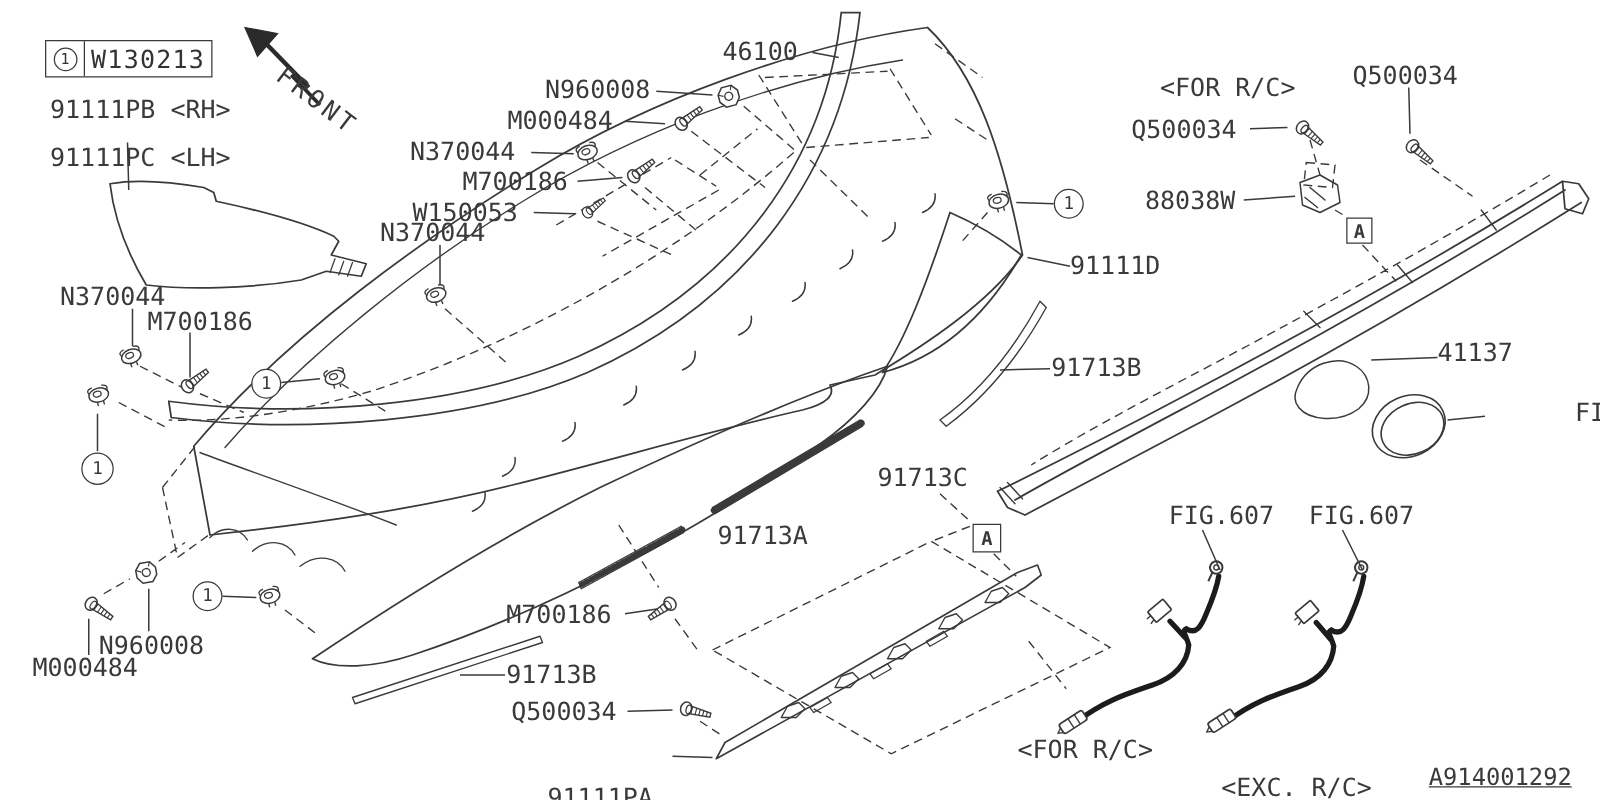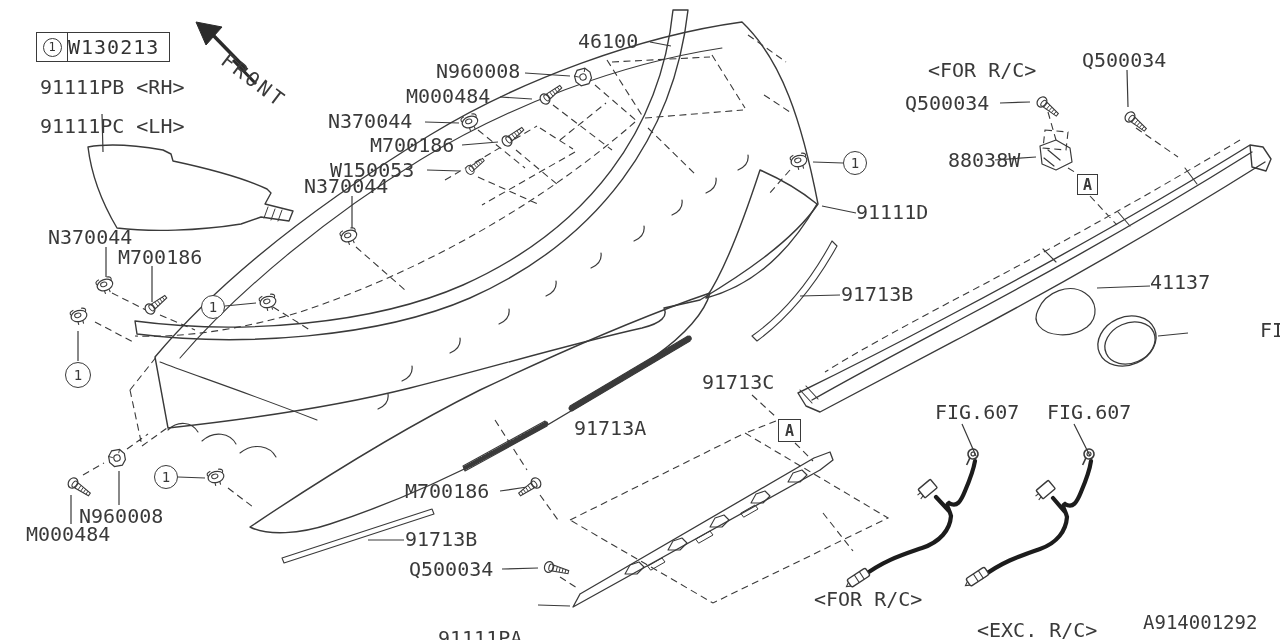--- a/index.html
+++ b/index.html
@@ -1,31 +1,31 @@
 <!DOCTYPE html>
 <html><head>
 <meta charset="utf-8">
 <style>
   html,body{margin:0;padding:0;background:#fff;}
   #stage{position:relative;width:1280px;height:640px;background:#fff;overflow:hidden;
          font-family:"DejaVu Sans Mono", monospace;color:#333;}
   svg{position:absolute;left:0;top:0;}
   .lbl{position:absolute;font-size:20px;line-height:21px;white-space:pre;color:#3a3a3a;
        letter-spacing:0px;}
-  .lbl2{font-size:19px;}
+  .lbl2{font-size:19px;text-decoration:underline;}
   .callout{position:absolute;width:24px;height:24px;border:1.5px solid #3a3a3a;border-radius:50%;
        display:flex;align-items:center;justify-content:center;font-size:14px;color:#3a3a3a;background:#fff;box-sizing:border-box;}
   .abox{position:absolute;border:1.7px solid #3a3a3a;display:flex;align-items:center;justify-content:center;
        font-size:15px;font-weight:bold;color:#3a3a3a;background:#fff;box-sizing:border-box;}
   #refbox{position:absolute;left:36px;top:32px;width:134px;height:30px;border:1.6px solid #3a3a3a;
        display:flex;align-items:center;box-sizing:border-box;}
   #refbox .cell1{width:31px;height:100%;border-right:1.6px solid #3a3a3a;display:flex;align-items:center;justify-content:center;box-sizing:border-box;}
   #refbox .c1{width:19px;height:19px;border:1.3px solid #3a3a3a;border-radius:50%;font-size:12px;
        display:flex;align-items:center;justify-content:center;box-sizing:border-box;}
-  #refbox .cell2{flex:1;font-size:20px;letter-spacing:1px;}
+  #refbox .cell2{flex:1;text-align:center;font-size:20px;letter-spacing:1px;}
   #front-label{position:absolute;left:231px;top:48px;font-size:20px;letter-spacing:3px;
        transform:rotate(37deg);transform-origin:left top;color:#3a3a3a;}
 </style>
 </head>
 <body>
 
 <div id="stage">
 
 <svg width="1280" height="640" viewBox="0 0 1280 640">
   <defs>
@@ -190,21 +190,21 @@
 <div class="lbl" style="left:578px;top:31px">46100</div>
 <div class="lbl" style="left:436px;top:61px">N960008</div>
 <div class="lbl" style="left:406px;top:86px">M000484</div>
 <div class="lbl" style="left:328px;top:111px">N370044</div>
 <div class="lbl" style="left:370px;top:135px">M700186</div>
 <div class="lbl" style="left:330px;top:160px">W150053</div>
 <div class="lbl" style="left:304px;top:176px">N370044</div>
 <div class="lbl" style="left:928px;top:60px">&lt;FOR R/C&gt;</div>
 <div class="lbl" style="left:1082px;top:50px">Q500034</div>
 <div class="lbl" style="left:905px;top:93px">Q500034</div>
-<div class="lbl" style="left:948px;top:150px">88038W</div>
+<div class="lbl" style="left:916px;top:150px">88038W</div>
 <div class="lbl" style="left:856px;top:202px">91111D</div>
 <div class="lbl" style="left:841px;top:284px">91713B</div>
 <div class="lbl" style="left:1150px;top:272px">41137</div>
 <div class="lbl" style="left:1260px;top:320px">FIG.915</div>
 <div class="lbl" style="left:48px;top:227px">N370044</div>
 <div class="lbl" style="left:118px;top:247px">M700186</div>
 <div class="lbl" style="left:702px;top:372px">91713C</div>
 <div class="lbl" style="left:574px;top:418px">91713A</div>
 <div class="lbl" style="left:405px;top:481px">M700186</div>
 <div class="lbl" style="left:79px;top:506px">N960008</div>

